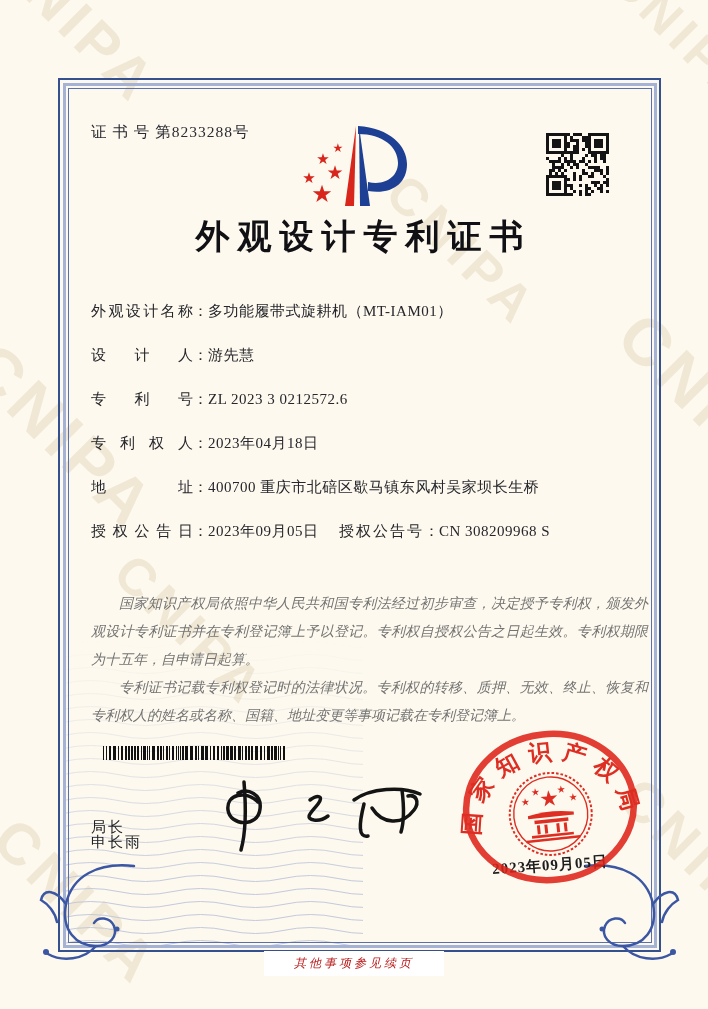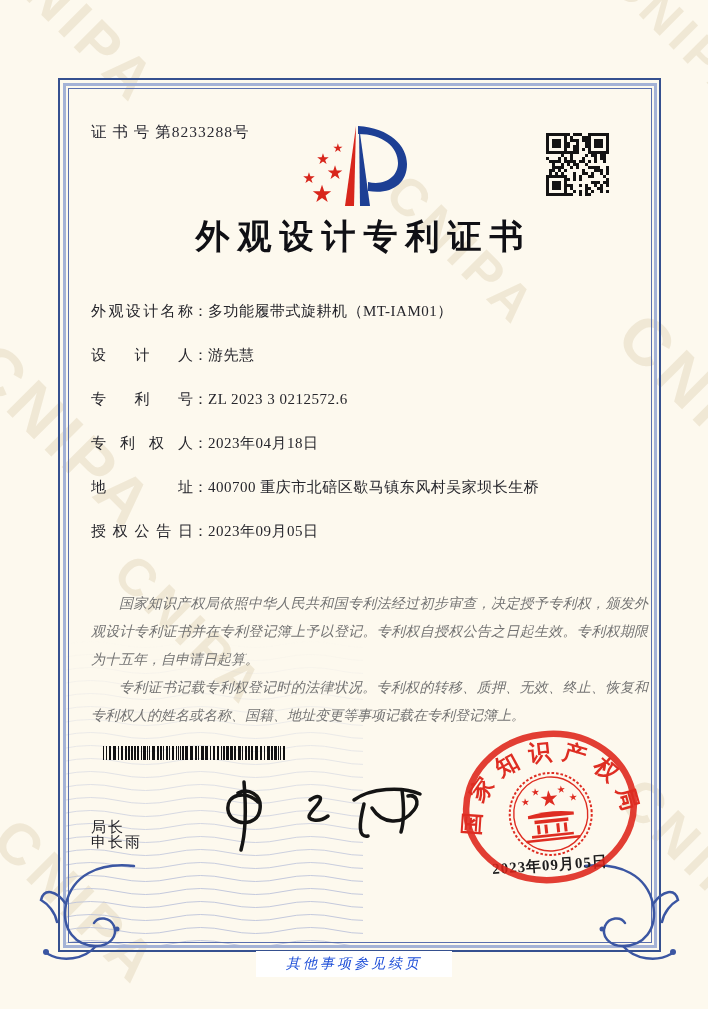--- a/index.html
+++ b/index.html
@@ -37,22 +37,22 @@
   .barcode{position:absolute;left:45px;top:668px;width:186px;height:14px;}
   .dline{position:absolute;left:33px;font-family:"Liberation Sans",sans-serif;font-size:15px;
          letter-spacing:2px;color:#1c1c22;}
   .dt{top:722px;margin-top:18px;} .dn{top:755px;}
   .signature{position:absolute;left:148px;top:698px;width:250px;height:80px;}
   .seal-date{position:absolute;left:404px;top:778px;width:176px;text-align:center;font-size:15px;
              font-weight:bold;letter-spacing:1px;color:#1c1c1c;transform:rotate(-4deg);}
   .seal{position:absolute;left:398px;top:642px;width:188px;height:178px;opacity:.95;}
   .page-info{position:absolute;left:0;right:0;top:842px;text-align:center;font-size:13px;color:#2b2b33;}
   .continuation{position:absolute;left:0;right:0;top:951px;text-align:center;z-index:2;}
-  .continuation span{display:inline-block;background:#ffffff;padding:4px 30px;font-size:14px;
-                     font-style:italic;letter-spacing:3px;color:#1d4ed8;}
+  .continuation span{display:inline-block;background:#ffffff;padding:4px 30px;font-size:12px;
+                     font-style:italic;letter-spacing:3px;color:#b91c1c;}
 </style>
 </head>
 <body>
 
 <div class="page">
 
   <span class="wm" style="left:-28px;top:-14px;font-size:58px;">CNIPA</span>
   <span class="wm" style="left:592px;top:6px;font-size:50px;">CNIPA</span>
   <span class="wm" style="left:368px;top:220px;font-size:52px;">CNIPA</span>
   <span class="wm" style="left:-52px;top:398px;font-size:66px;">CNIPA</span>
@@ -355,20 +355,23 @@
         <span class="flabel">专利号</span><span class="fcolon">：</span><span class="fvalue">ZL 2023 3 0212572.6</span>
       </div>
       <div class="frow">
         <span class="flabel">专利权人</span><span class="fcolon">：</span><span class="fvalue">2023年04月18日</span>
       </div>
       <div class="frow">
         <span class="flabel">地址</span><span class="fcolon">：</span><span class="fvalue">400700 重庆市北碚区歇马镇东风村吴家坝长生桥</span>
       </div>
       <div class="frow">
         <span class="flabel">授权公告日</span><span class="fcolon">：</span><span class="fvalue">2023年09月05日</span>
+        <span class="grant-no">
+          <span class="flabel">授权公告号</span><span class="fcolon">：</span><span class="fvalue">CN 308209968 S</span>
+        </span>
       </div>
     </div>
 
     <div class="paras">
       <p>国家知识产权局依照中华人民共和国专利法经过初步审查，决定授予专利权，颁发外观设计专利证书并在专利登记簿上予以登记。专利权自授权公告之日起生效。专利权期限为十五年，自申请日起算。</p>
       <p>专利证书记载专利权登记时的法律状况。专利权的转移、质押、无效、终止、恢复和专利权人的姓名或名称、国籍、地址变更等事项记载在专利登记簿上。</p>
     </div>
 
     <svg class="barcode" viewBox="0 0 186 14" preserveAspectRatio="none" fill="#111">
         <rect x="0" y="0" width="1" height="14"></rect>

